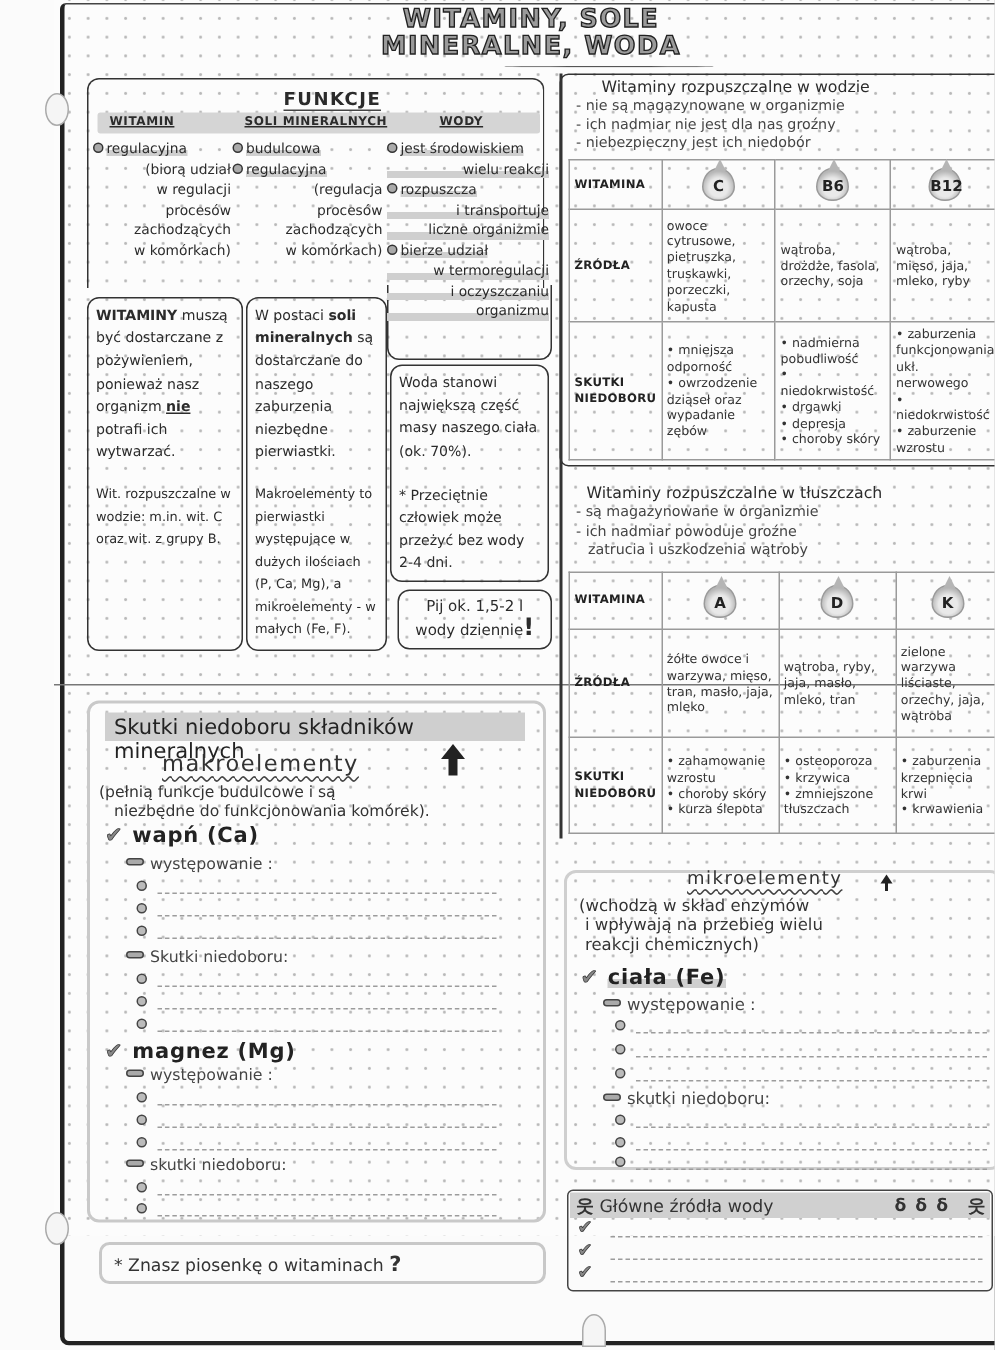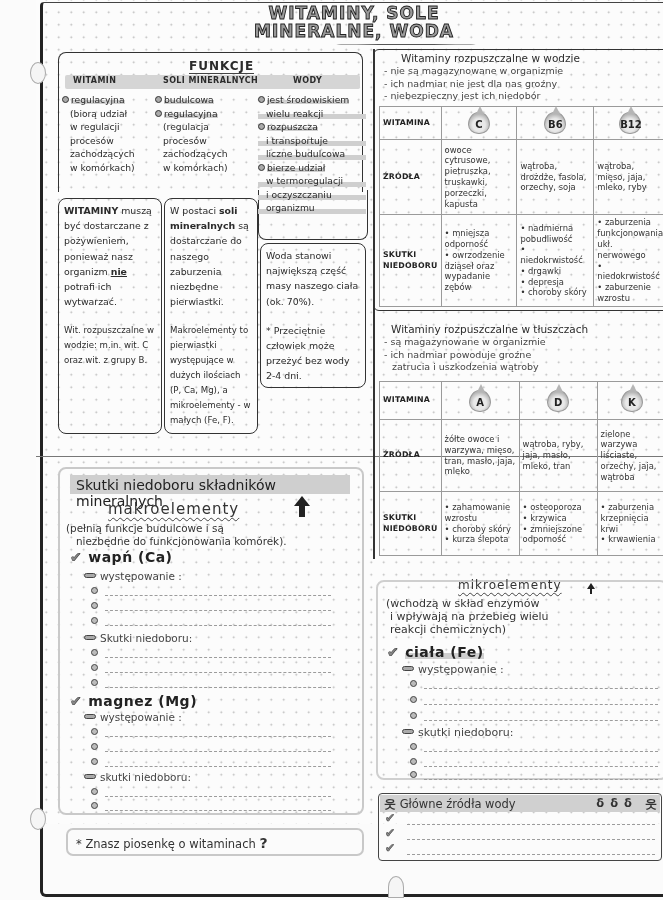--- a/index.html
+++ b/index.html
@@ -32,25 +32,25 @@
     -webkit-text-stroke: 0.9px #222;
   }
   .title-underline { position: absolute; left: 300px; top: 44px; width: 140px; border-top: 1px solid #555; border-radius: 50%; }
 
   .box { position: absolute; border: 1.6px solid #333; border-radius: 8px; background: transparent; }
   .hl { background: linear-gradient(transparent 55%, #cfcfcf 55%, #cfcfcf 92%, transparent 92%); }
 
   
   .func-title { position: absolute; left: 130px; top: 6px; font-weight: bold; font-size: 12px; letter-spacing: 1px; border-bottom: 1.5px solid #444; }
   .func-heads { position: absolute; left: 6px; top: 22px; width: 295px; height: 14px; background: #d5d5d5; border-radius: 2px; }
-  .func-head { position: absolute; top: 1px; font-size: 8px; font-weight: bold; letter-spacing: .4px; }
+  .func-head { position: absolute; top: 1px; font-size: 8px; font-weight: bold; letter-spacing: .4px; text-decoration: underline; }
   .func-col { position: absolute; top: 40px; font-size: 9.2px; line-height: 13.5px; }
   .func-col .item { display: block; }
   .bullet { display: inline-block; width: 7px; height: 7px; border: 1.3px solid #333; border-radius: 50%; background: #aaa; margin-right: 2px; vertical-align: 0px; }
-  .indent { padding-left: 8px; display: block; }
+  .indent { padding-left: 8px; display: block; text-align: right; }
 
   .note { position: absolute; font-size: 9.4px; line-height: 15.2px; padding: 4px 5px; }
   .note b { font-weight: bold; }
 
   
   .vit-title { position: absolute; font-size: 10.5px; line-height: 12px; }
   .vit-lines { position: absolute; font-size: 9.5px; line-height: 12.5px; color: #444; }
   table.vt { position: absolute; border-collapse: collapse; }
   table.vt td { border: 1.3px solid #9a9a9a; vertical-align: middle; font-size: 8.4px; line-height: 10.8px; padding: 1px 3px; color: #333; }
   table.vt td.rh { font-weight: bold; font-size: 7.8px; letter-spacing: .2px; width: 52px; color: #222; }
@@ -123,21 +123,21 @@
       <span class="indent">w komórkach)</span>
     </div>
   </div>
 
   <div class="box" style="left:222px; top:190px; width:110px; height:50px; border-top:none; border-radius:0 0 8px 8px;"></div>
   <div class="func-col" style="left:222px; top:93px; width:108px;">
     <span class="item"><span class="bullet"></span><span class="hl">jest środowiskiem</span></span>
     <span class="indent hl">wielu reakcji</span>
     <span class="item"><span class="bullet"></span><span class="hl">rozpuszcza</span></span>
     <span class="indent hl">i transportuje</span>
-    <span class="indent hl">liczne budulcowa</span>
+    <span class="indent hl">liczne organizmie</span>
     <span class="item"><span class="bullet"></span><span class="hl">bierze udział</span></span>
     <span class="indent hl">w termoregulacji</span>
     <span class="indent hl">i oczyszczaniu</span>
     <span class="indent hl">organizmu</span>
   </div>
 
   <div class="box note" style="left:22px; top:198px; width:104px; height:236px;">
     <b>WITAMINY</b><span> muszą być dostarczane z pożywieniem, ponieważ nasz organizm </span><u style="font-weight:bold">nie</u><span> potrafi ich wytwarzać.</span>
     <div style="height:14px"></div>
     <div style="font-size:8.6px; line-height:15px;">Wit. rozpuszczalne w wodzie: m.in. wit. C oraz wit. z grupy B.</div>
@@ -148,20 +148,23 @@
     <div style="height:14px"></div>
     <div style="font-size:8.6px; line-height:15px;">Makroelementy to pierwiastki występujące w dużych ilościach (P, Ca, Mg), a mikroelementy - w małych (Fe, F).</div>
   </div>
 
   <div class="box note" style="left:224px; top:243px; width:106px; height:145px;">
     <div>Woda stanowi największą część masy naszego ciała (ok. 70%).</div>
     <div style="height:14px"></div>
     <div>* Przeciętnie człowiek może przeżyć bez wody 2-4 dni.</div>
   </div>
 
+  <div class="box note" style="left:229px; top:393px; width:103px; height:40px; text-align:center; font-size:10px; line-height:13px;">
+    <span>Pij ok. 1,5-2 l wody dziennie</span><b style="font-size:16px;">!</b>
+  </div>
 
   <div class="box" style="left:337px; top:49px; width:296px; height:262px; border-radius:6px;"></div>
   <div class="vit-title" style="left:365px; top:52px;">Witaminy rozpuszczalne w wodzie</div>
   <div class="vit-lines" style="left:348px; top:65px;">
     <div>- nie są magazynowane w organizmie</div>
     <div>- ich nadmiar nie jest dla nas groźny</div>
     <div>- niebezpieczny jest ich niedobór</div>
   </div>
   <table class="vt" style="left:343px; top:106px; width:288px;">
     <tbody>
@@ -222,21 +225,21 @@
     <tr style="height:64px;">
       <td class="rh">SKUTKI NIEDOBORU</td>
       <td>
         <div>• zahamowanie wzrostu</div>
         <div>• choroby skóry</div>
         <div>• kurza ślepota</div>
       </td>
       <td>
         <div>• osteoporoza</div>
         <div>• krzywica</div>
-        <div>• zmniejszone odporność</div>
+        <div>• zmniejszone tłuszczach</div>
       </td>
       <td>
         <div>• zaburzenia krzepnięcia krwi</div>
         <div>• krwawienia</div>
       </td>
     </tr>
   </tbody>
     </table>
   <div style="position:absolute; left:337px; top:49px; width:1.5px; height:510px; background:#333;"></div>
 

